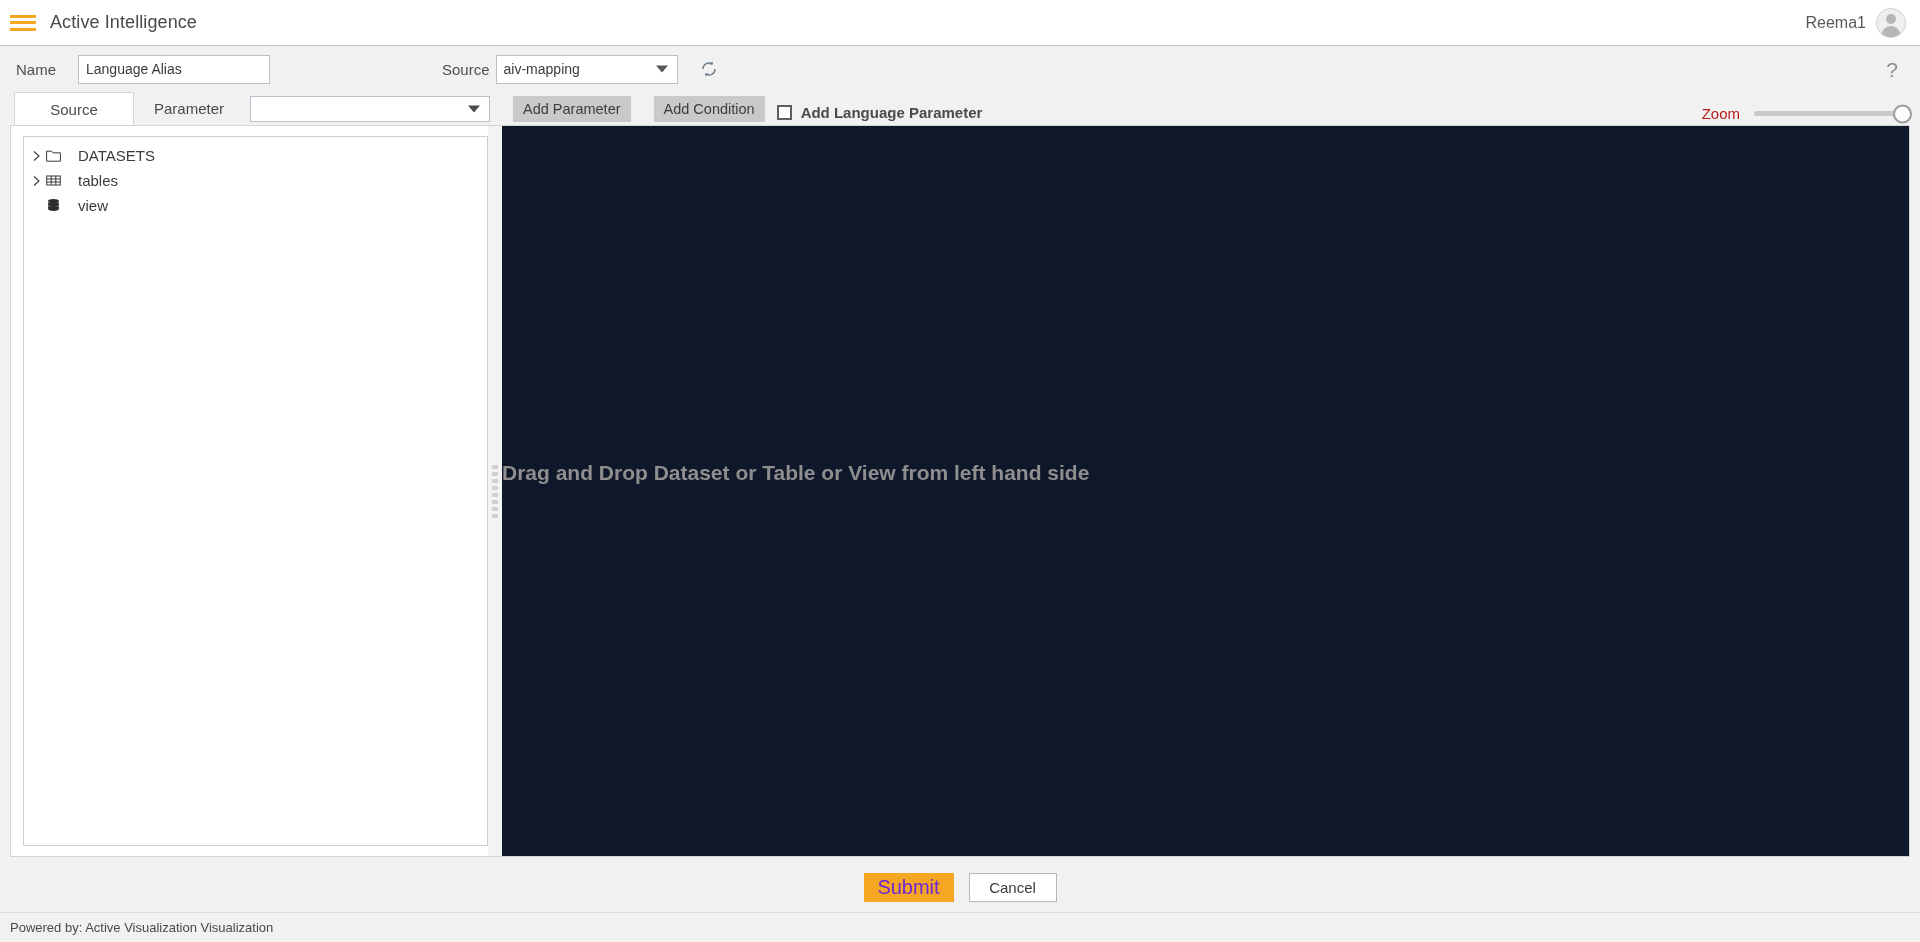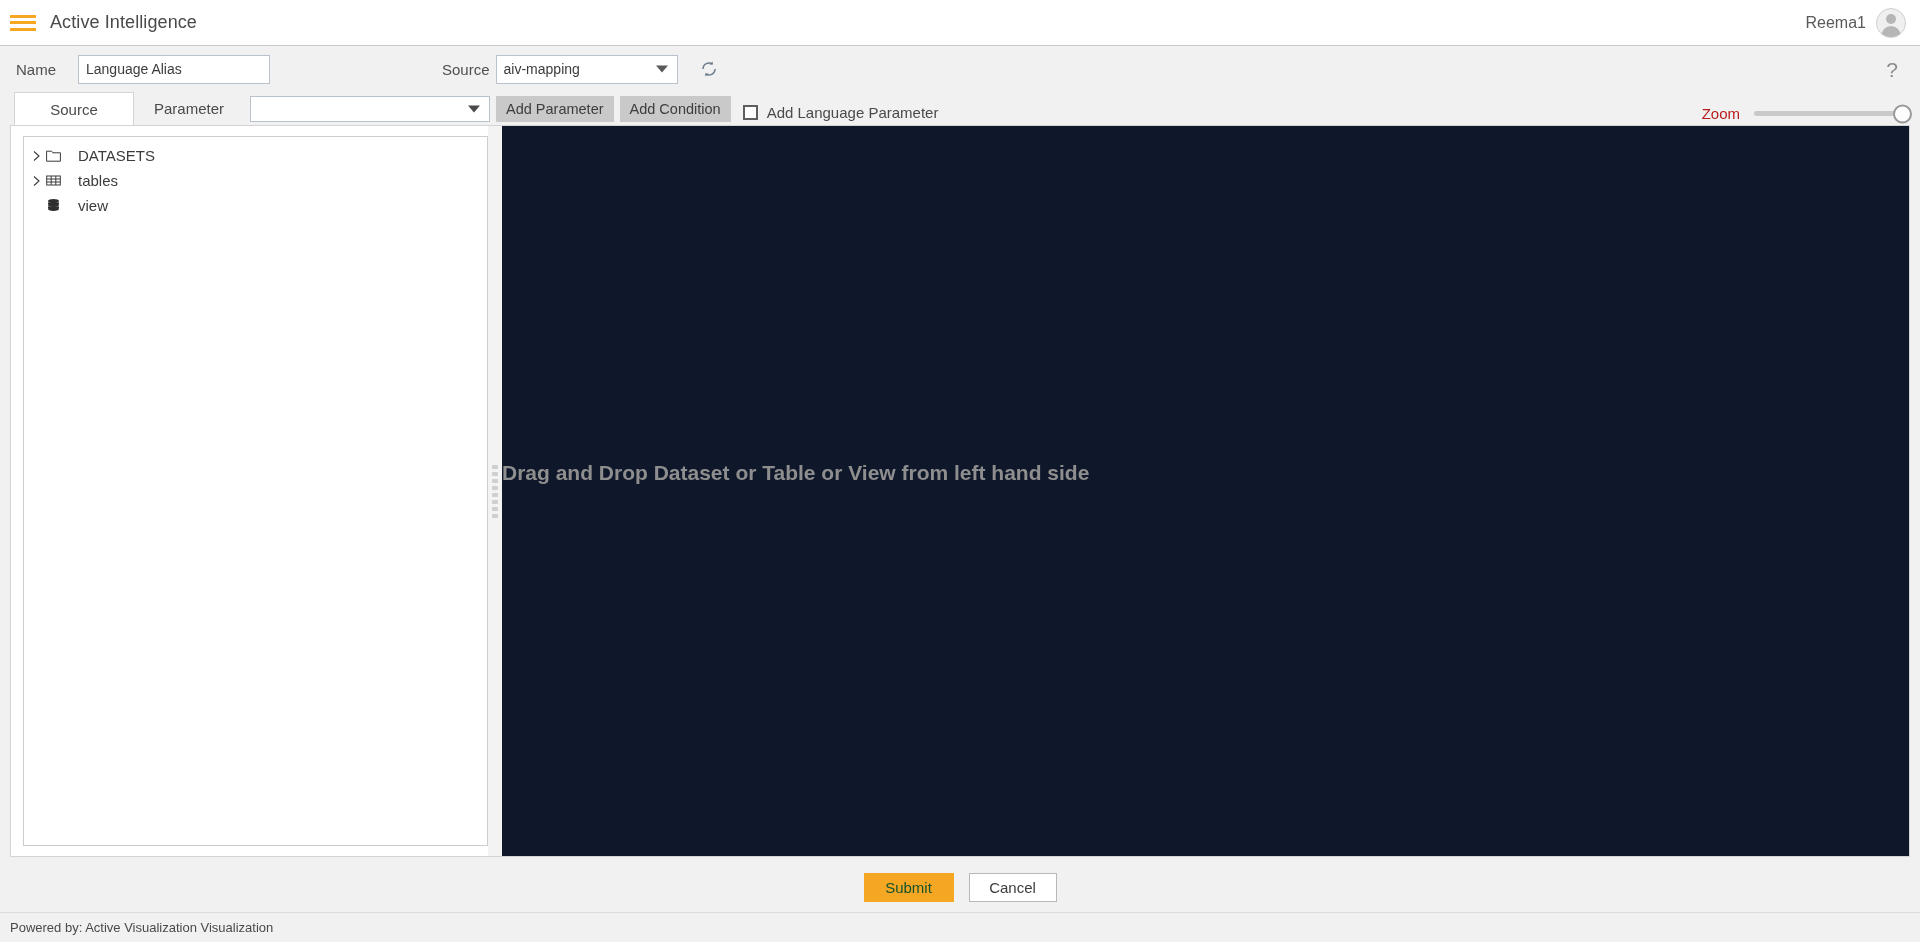--- a/index.html
+++ b/index.html
@@ -111,30 +111,30 @@
     border: 1px solid #b9c2cc; background: #fff;
     position: relative; cursor: pointer;
   }
   .tool-select .caret2 {
     position: absolute; right: 9px; top: 50%; transform: translateY(-50%);
     width: 0; height: 0;
     border-left: 6px solid transparent; border-right: 6px solid transparent;
     border-top: 7px solid #4a4a4a;
   }
   .gbtn {
-    margin-left: 6px; margin-bottom: 3px;
+    margin-left: 23px; margin-bottom: 3px;
     height: 26px; padding: 0 10px;
     background: #c9c9c9; border: none;
     font-size: 14.5px; color: #3d3d3d;
     font-family: "Liberation Sans", sans-serif;
     cursor: pointer; display: flex; align-items: center;
   }
   .chk-wrap {
     margin-left: 12px; margin-bottom: 4px;
-    display: flex; align-items: center; gap: 9px; cursor: pointer;
+    display: flex; align-items: center; gap: 9px; cursor: pointer; font-weight: bold;
   }
   .chk {
     width: 15px; height: 15px;
     border: 2px solid #5e5e5e; background: #fff;
   }
   .chk-label { font-size: 15px; color: #4a4a4a; }
   .zoom-wrap {
     margin-left: auto; margin-right: 16px; margin-bottom: 3px;
     display: flex; align-items: center; gap: 14px;
   }
@@ -223,22 +223,22 @@
 
   
   .actions {
     position: absolute; left: 0; top: 862px;
     width: 1920px; height: 50px;
     background: #f1f1f1;
     display: flex; align-items: center; justify-content: center; gap: 15px;
   }
   .btn-submit {
     width: 90px; height: 29px;
-    background: #F5A623; border: none; color: #14532d;
-    font-size: 15px; font-family: "Liberation Sans", sans-serif; cursor: pointer;
+    background: #F5A623; border: none; color: #6d28d9;
+    font-size: 20px; font-family: "Liberation Sans", sans-serif; cursor: pointer;
   }
   .btn-cancel {
     width: 88px; height: 29px;
     background: #ffffff; border: 1px solid #b7b7b7; color: #3c3c3c;
     font-size: 15px; font-family: "Liberation Sans", sans-serif; cursor: pointer;
   }
   .footer {
     position: absolute; left: 0; top: 912px;
     width: 1920px; height: 30px;
     background: #f1f1f1; border-top: 1px solid #dcdcdc;

